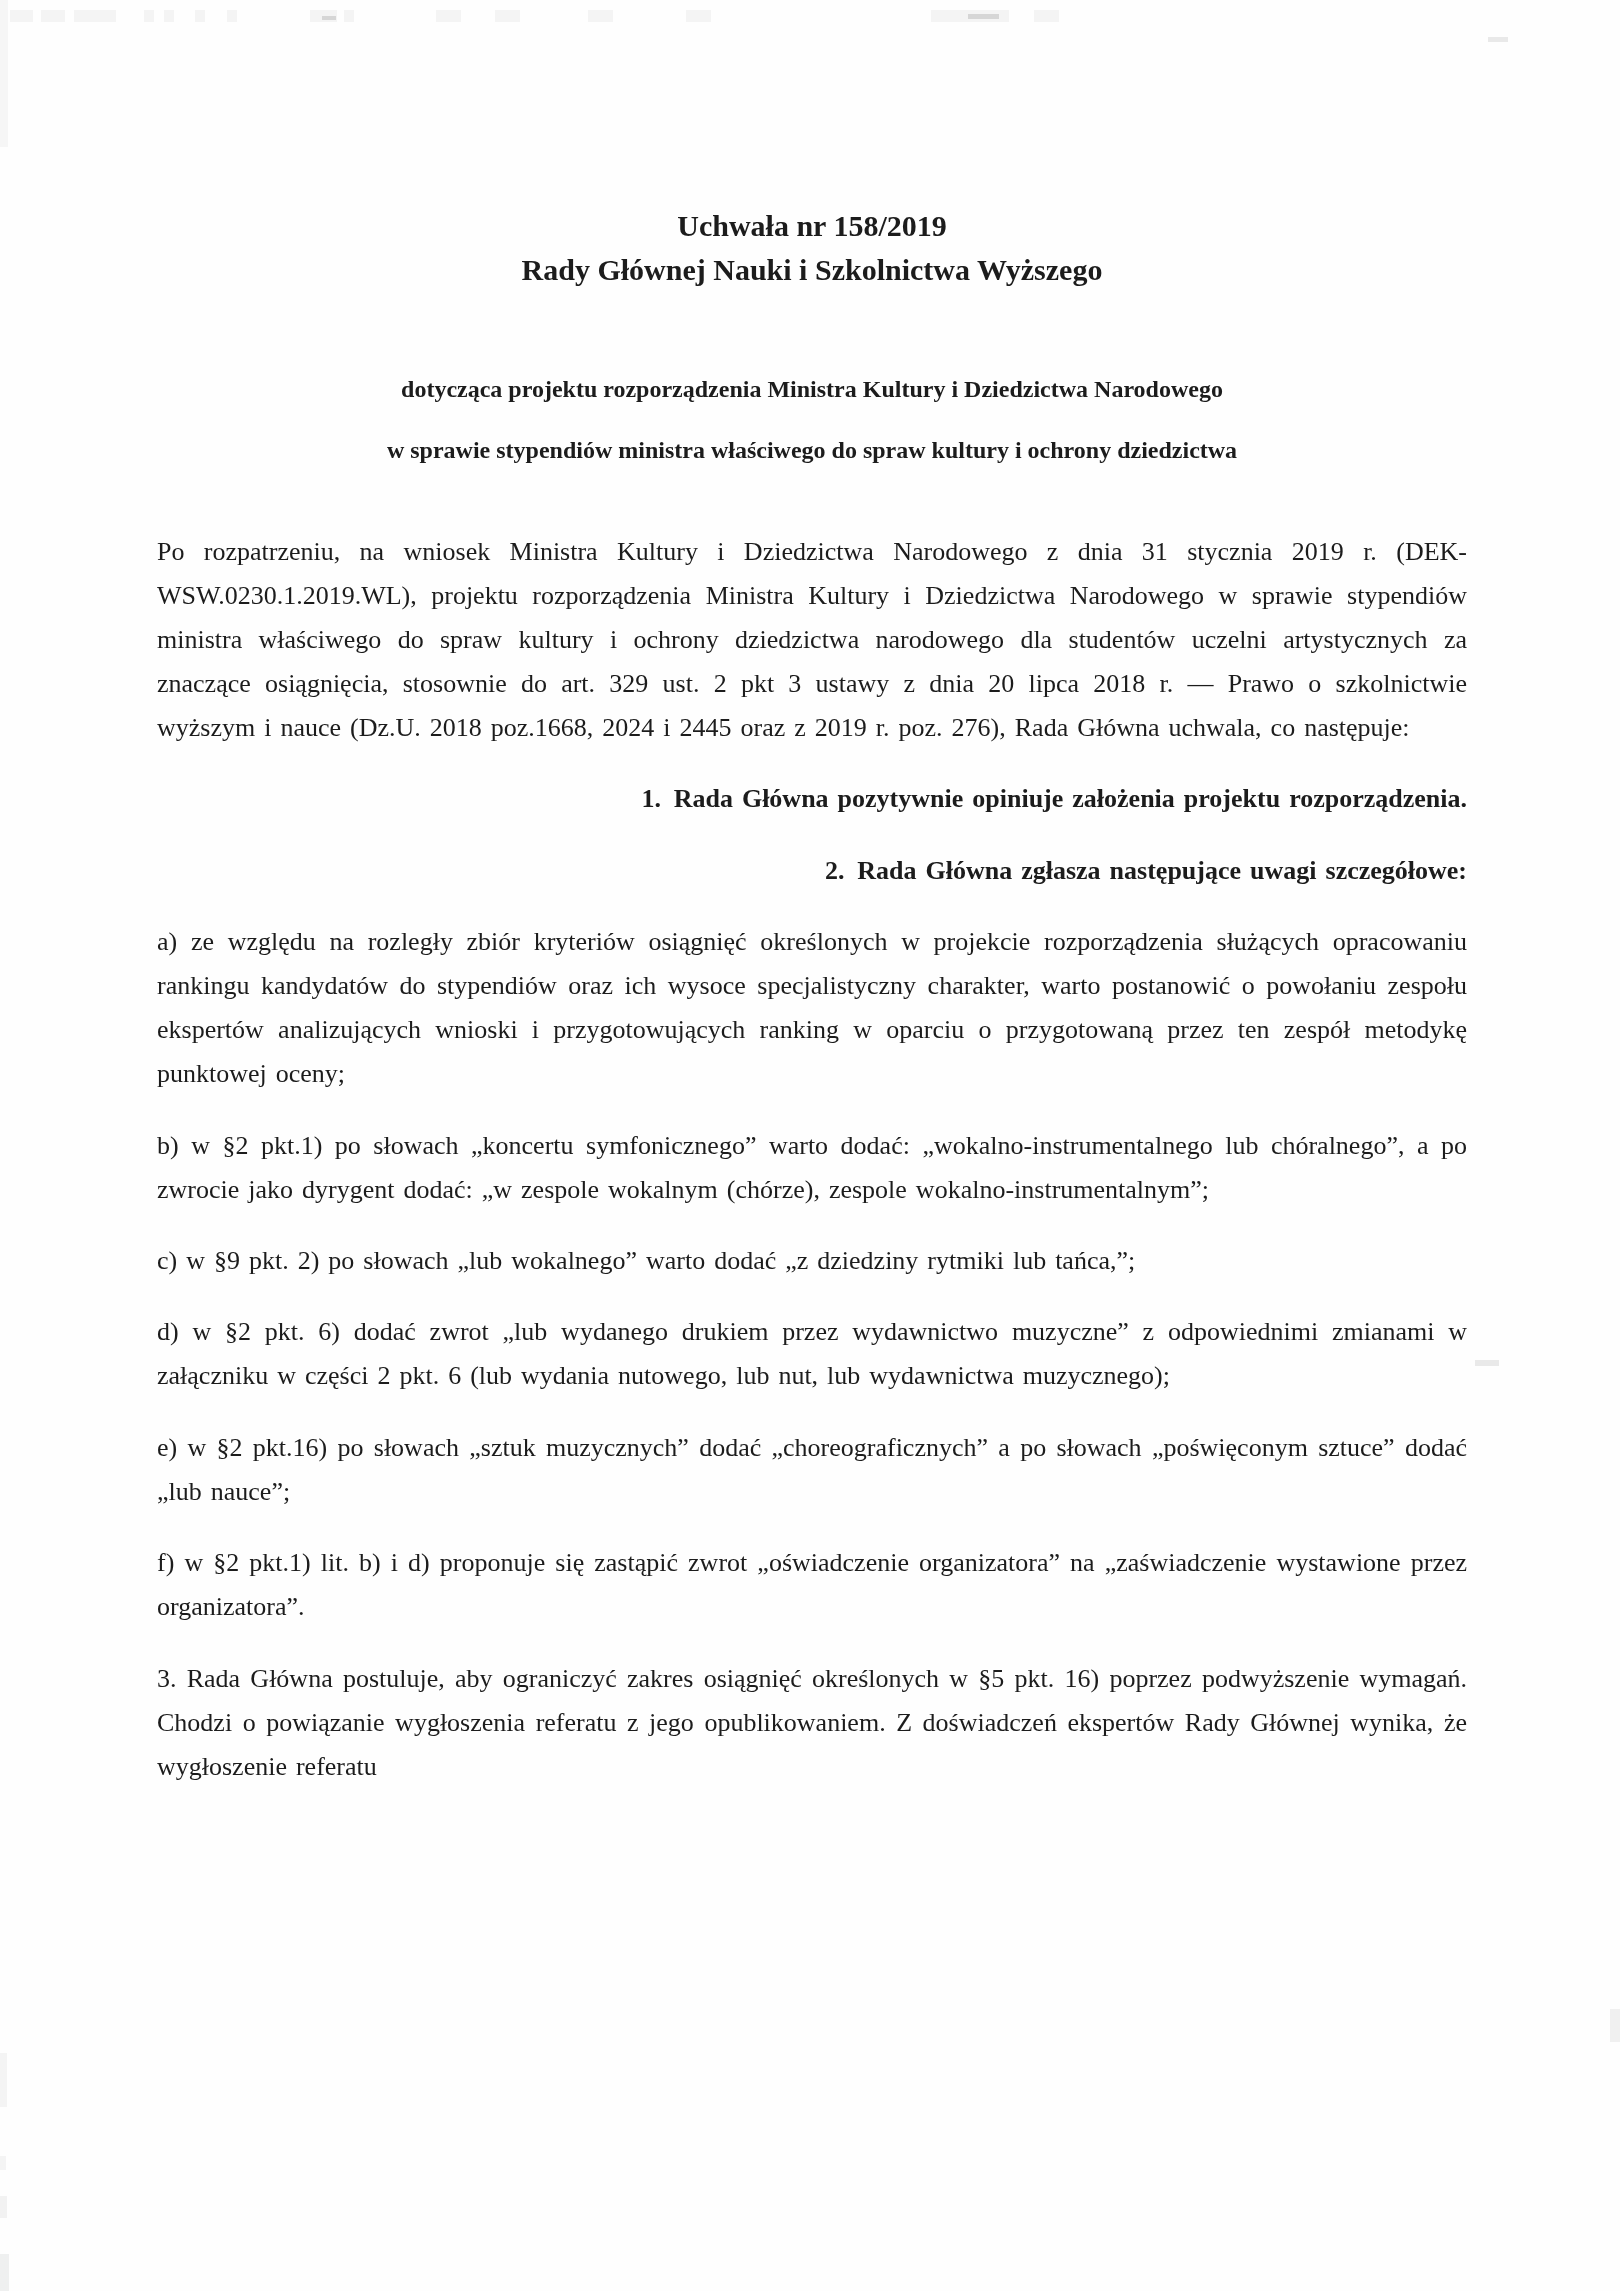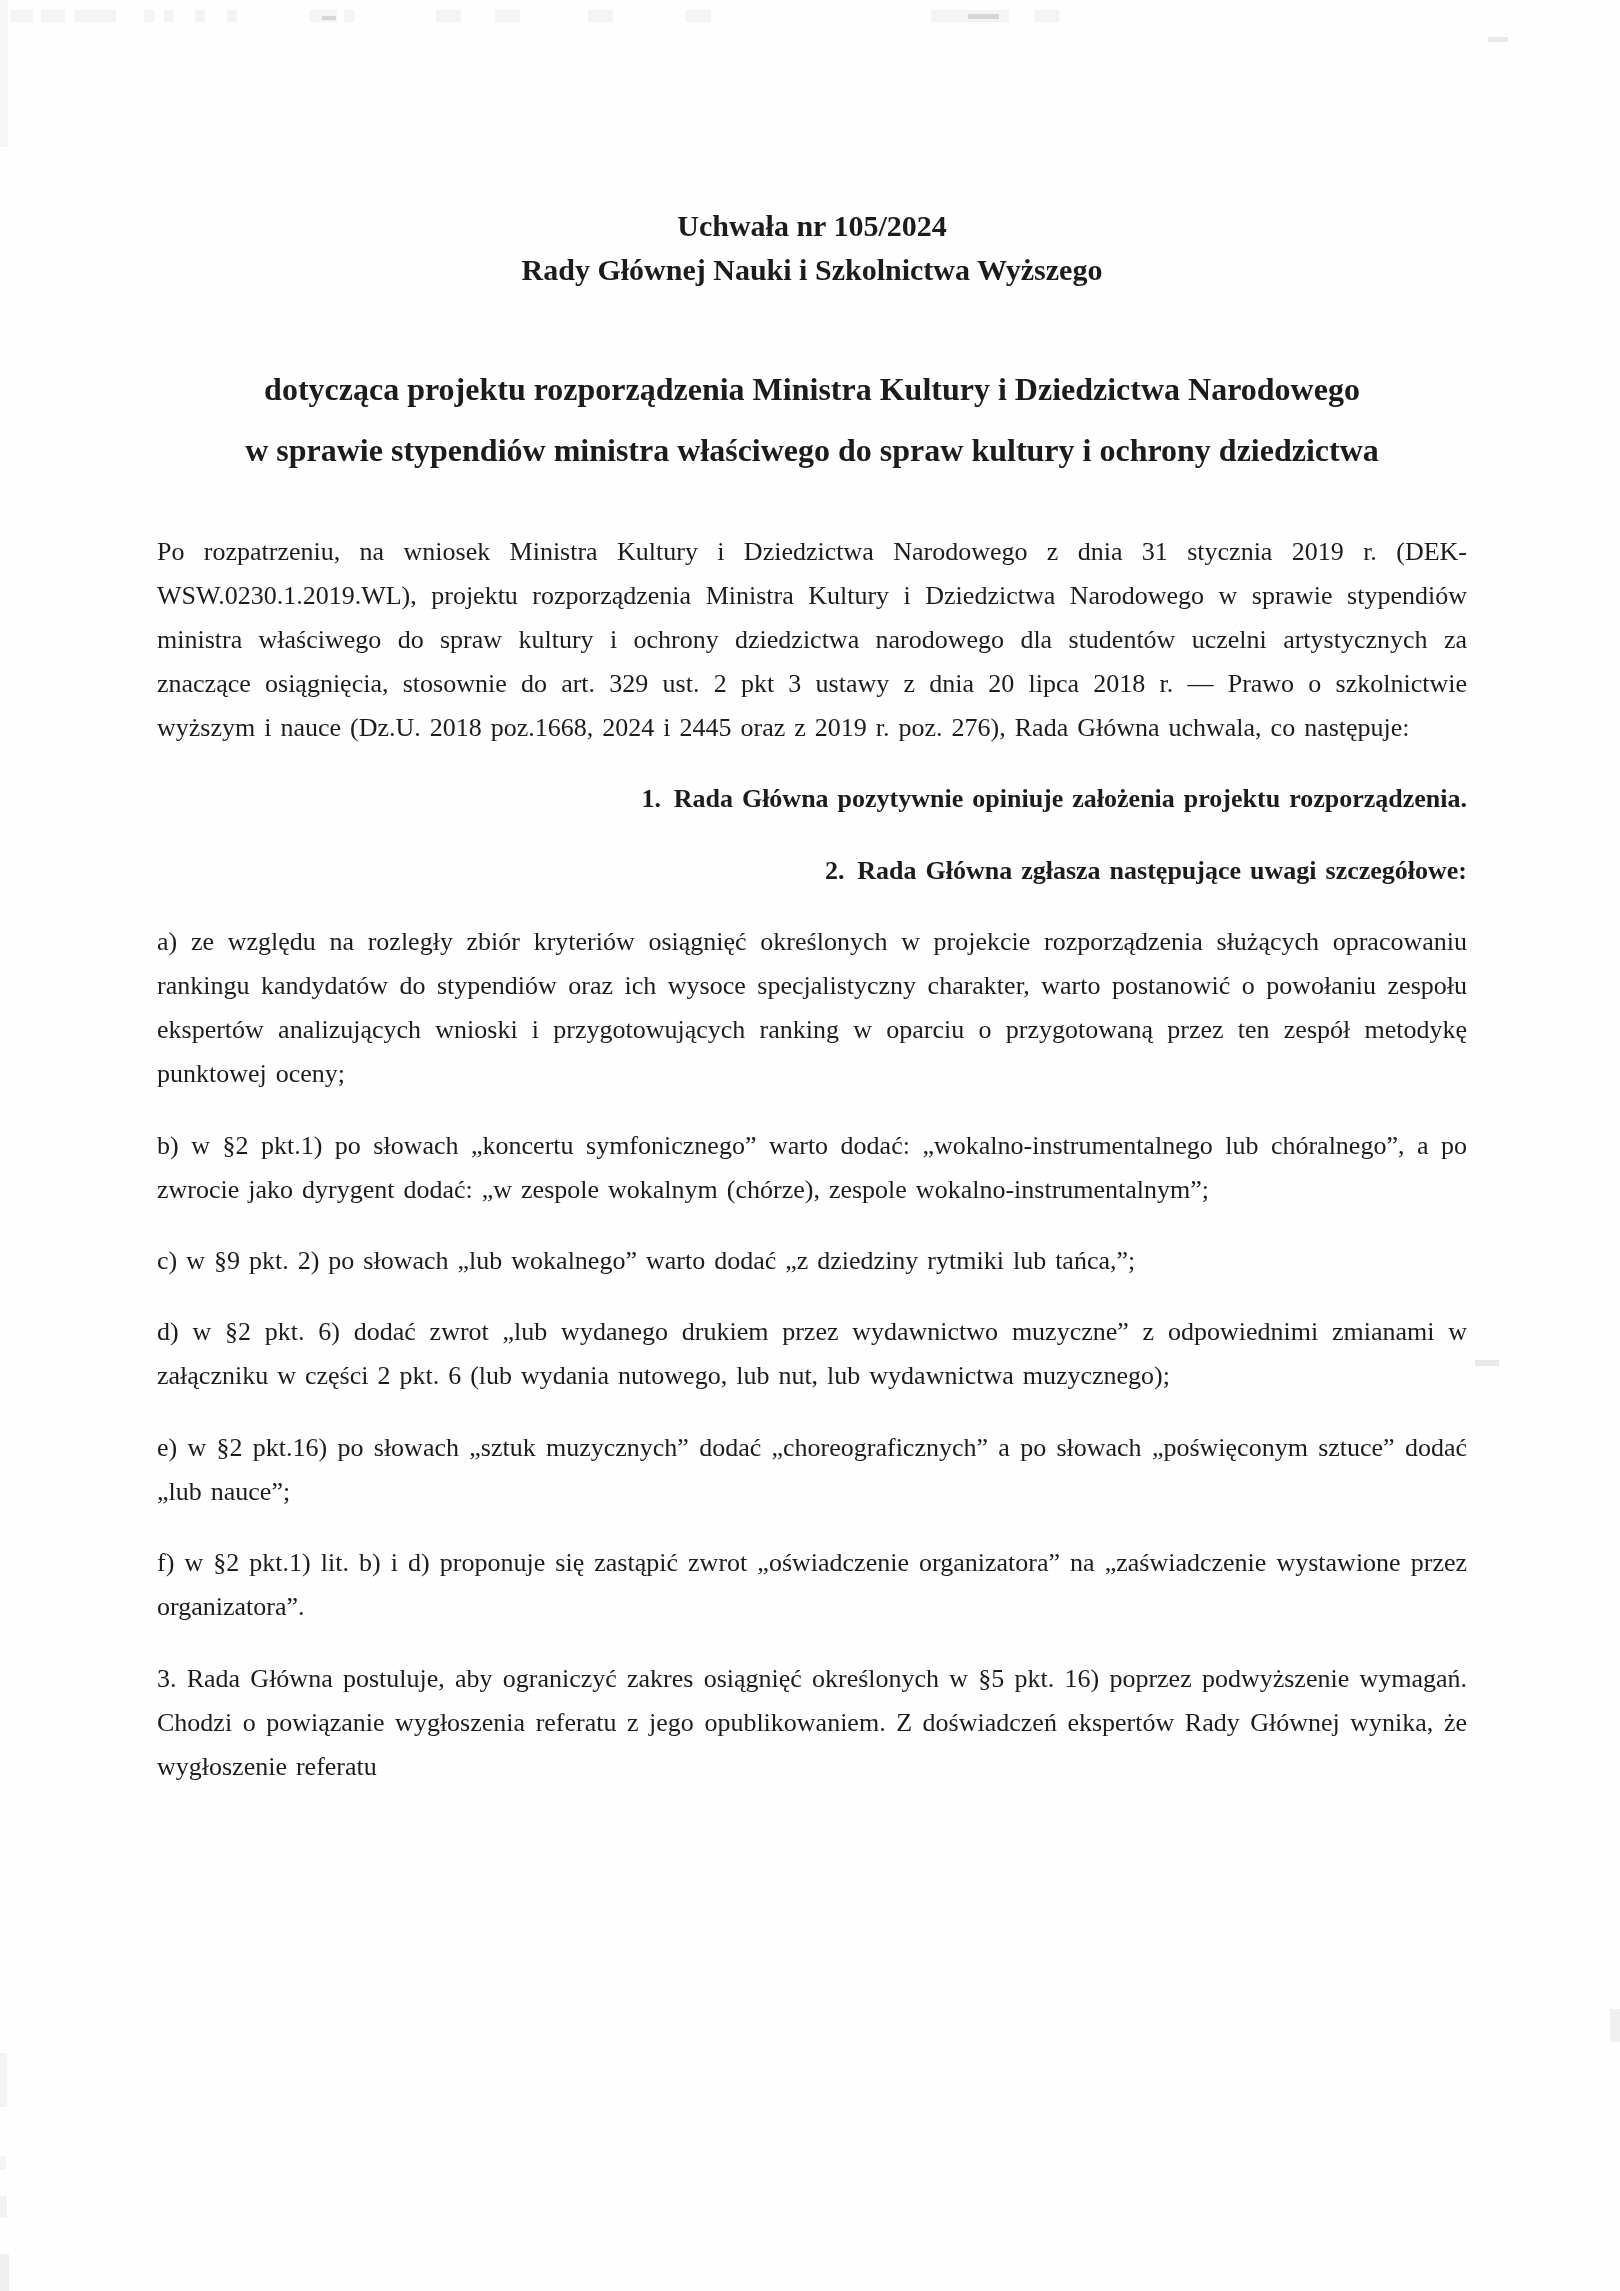--- a/index.html
+++ b/index.html
@@ -23,21 +23,21 @@
   .doc-title {
     text-align: center;
     font-weight: bold;
     font-size: 30px;
     line-height: 44px;
   }
   .doc-subject {
     margin-top: 67px;
     text-align: center;
     font-weight: bold;
-    font-size: 32px;
+    font-size: 24px;
     line-height: 61px;
   }
   .para {
     font-size: 26px;
     line-height: 44px;
     margin: 0 0 27.4px 0;
     word-spacing: 2.5px;
     text-align: justify;
     text-justify: inter-word;
   }
@@ -79,21 +79,21 @@
   <div class="art" style="left:0;top:2196px;width:6.9px;height:21.6px;background:#f2f2f2;"></div>
   <div class="art" style="left:0;top:2254px;width:8.8px;height:37px;background:#eff0f0;"></div>
 
   <div class="art g2" style="left:1488px;top:37px;width:19.6px;height:4.9px;"></div>
   <div class="art g2" style="left:1475px;top:1360px;width:23.5px;height:5.9px;"></div>
   <div class="art" style="left:1610px;top:2009px;width:9.8px;height:33px;background:#f0f0f0;"></div>
 
   <div class="content">
 
     <div class="doc-title">
-      <div>Uchwała nr 105/2024</div>
+      <div>Uchwała nr 158/2019</div>
       <div>Rady Głównej Nauki i Szkolnictwa Wyższego</div>
     </div>
 
     <div class="doc-subject">
       <div>dotycząca projektu rozporządzenia Ministra Kultury i Dziedzictwa Narodowego</div>
       <div>w sprawie stypendiów ministra właściwego do spraw kultury i ochrony dziedzictwa</div>
     </div>
 
     <p class="para preamble">Po rozpatrzeniu, na wniosek Ministra Kultury i Dziedzictwa Narodowego z dnia 31 stycznia 2019 r. (DEK-WSW.0230.1.2019.WL), projektu rozporządzenia Ministra Kultury i Dziedzictwa Narodowego w sprawie stypendiów ministra właściwego do spraw kultury i ochrony dziedzictwa narodowego dla studentów uczelni artystycznych za znaczące osiągnięcia, stosownie do art. 329 ust. 2 pkt 3 ustawy z dnia 20 lipca 2018 r. — Prawo o szkolnictwie wyższym i nauce (Dz.U. 2018 poz.1668, 2024 i 2445 oraz z 2019 r. poz. 276), Rada Główna uchwala, co następuje:</p>
 

